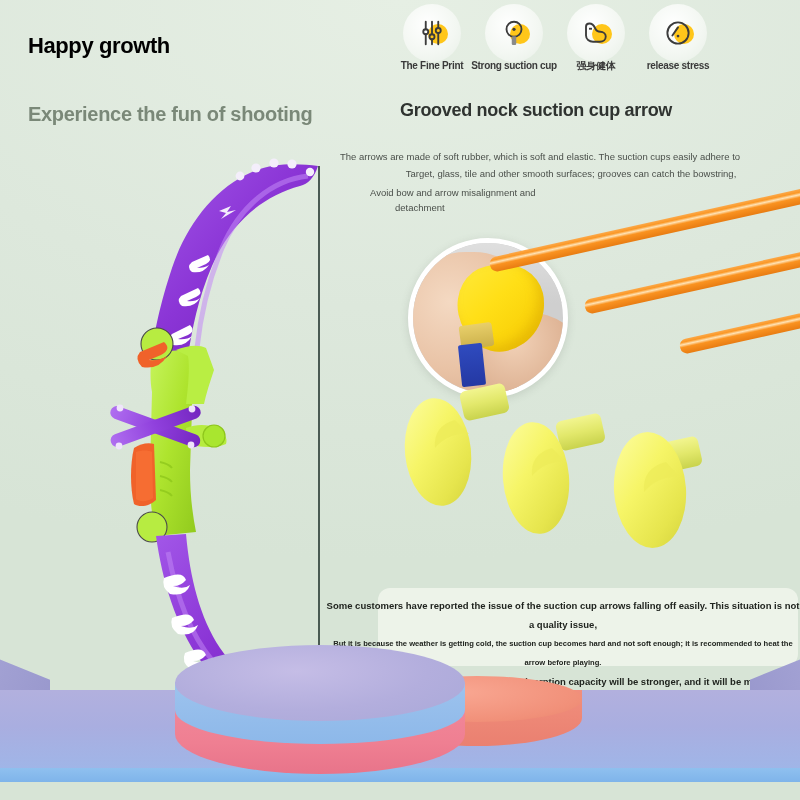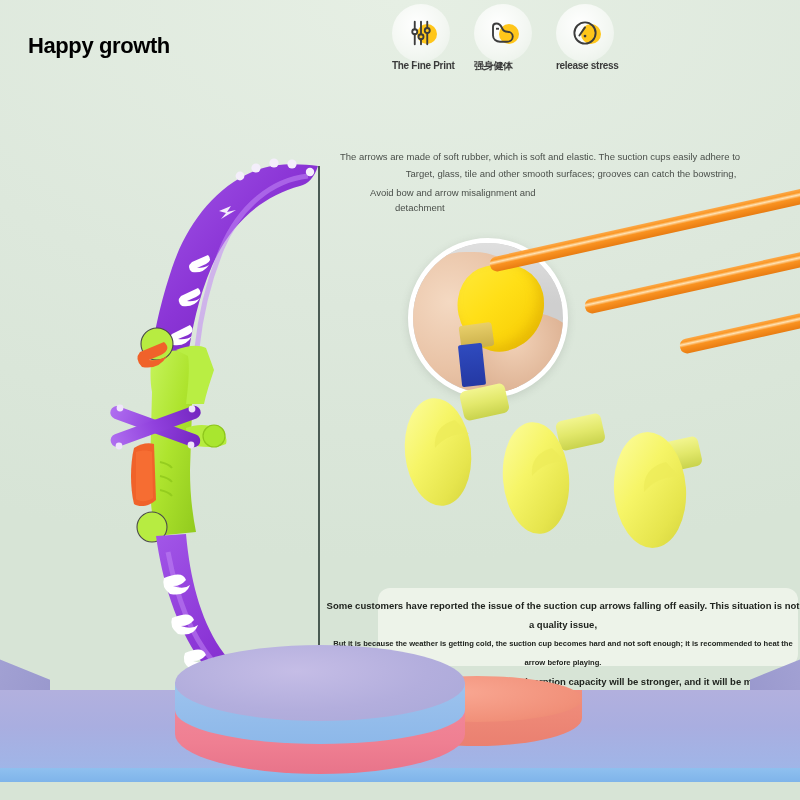--- a/index.html
+++ b/index.html
@@ -13,21 +13,21 @@
 
   
   .bg-wash{
     position:absolute;inset:0;
     background:
       radial-gradient(120% 70% at 50% 0%, #e6efe4 0%, #dde8dc 55%, #d7e4d6 100%);
   }
 
   
   .badges{position:absolute;left:392px;top:4px;width:408px;height:78px;display:flex;gap:2px;}
-  .badge{width:80px;display:flex;flex-direction:column;align-items:flex-start;}
+  .badge{width:80px;display:flex;flex-direction:column;align-items:center;}
   .badge-disc{
     width:58px;height:58px;border-radius:50%;
     background:radial-gradient(circle at 42% 36%, #ffffff 0%, #f3f7f2 58%, #e7efe6 100%);
     display:flex;align-items:center;justify-content:center;position:relative;
   }
   .badge-disc svg{position:relative;z-index:2;}
   .badge-dot{
     position:absolute;width:20px;height:20px;border-radius:50%;
     background:#ffc61a;right:13px;top:20px;z-index:1;
   }
@@ -174,20 +174,31 @@
             <line x1="12" y1="17" x2="12" y2="21"></line>
             <circle cx="12" cy="15" r="2"></circle>
           <line x1="17" y1="3" x2="17" y2="8"></line>
             <line x1="17" y1="12" x2="17" y2="21"></line>
             <circle cx="17" cy="10" r="2"></circle>
         </svg>
       </div>
       <div class="badge-label">The Fine Print</div>
     </div>
 
+    <div class="badge">
+      <div class="badge-disc">
+        <span class="badge-dot"></span>
+        <svg width="30" height="30" viewBox="0 0 24 24" fill="none" stroke="#3c3c3c" stroke-width="1.5">
+          <circle cx="12" cy="9" r="6"></circle>
+            <circle cx="12" cy="9" r="1.3" fill="#3c3c3c" stroke="none"></circle>
+          <rect x="10.2" y="14.5" width="3.6" height="7" rx="1" fill="#8a8a8a" stroke="none"></rect>
+        </svg>
+      </div>
+      <div class="badge-label">Strong suction cup</div>
+    </div>
 
 
     <div class="badge">
       <div class="badge-disc">
         <span class="badge-dot"></span>
         <svg width="30" height="30" viewBox="0 0 24 24" fill="none" stroke="#3c3c3c" stroke-width="1.5" stroke-linejoin="round">
           <path d="M4 7 c0-1.6 1.3-2.6 2.8-2.6 2.4 0 3.6 1.8 4.4 3.6 .9 2 2.2 3 4.3 3 2.4 0 4.3 1.6 4.3 3.8 0 2.4-2 4.2-4.7 4.2 H9.6 c-3 0-5.6-2-5.6-5 V7z"></path>
           <path d="M6.4 8.6 h2.4"></path>
         </svg>
       </div>
@@ -201,21 +212,23 @@
           <circle cx="12" cy="12" r="8.5"></circle>
           <path d="M7.5 14 L12 7.5"></path>
           <circle cx="12" cy="14.4" r="1.1" fill="#3c3c3c" stroke="none"></circle>
         </svg>
       </div>
       <div class="badge-label">release stress</div>
     </div>
   </div>
 
   <div class="h-main">Happy growth</div>
-
+  <div class="h-sub">Experience the fun of shooting</div>
+
+  <div class="r-title">Grooved nock suction cup arrow</div>
   <div class="r-copy">
     <div class="l1">The arrows are made of soft rubber, which is soft and elastic. The suction cups easily adhere to</div>
     <div class="l2">Target, glass, tile and other smooth surfaces; grooves can catch the bowstring,</div>
     <div class="l3">Avoid bow and arrow misalignment and</div>
     <div class="l4">detachment</div>
   </div>
 
   <div class="inset">
     <div class="wall"></div>
     <div class="skin"></div>

